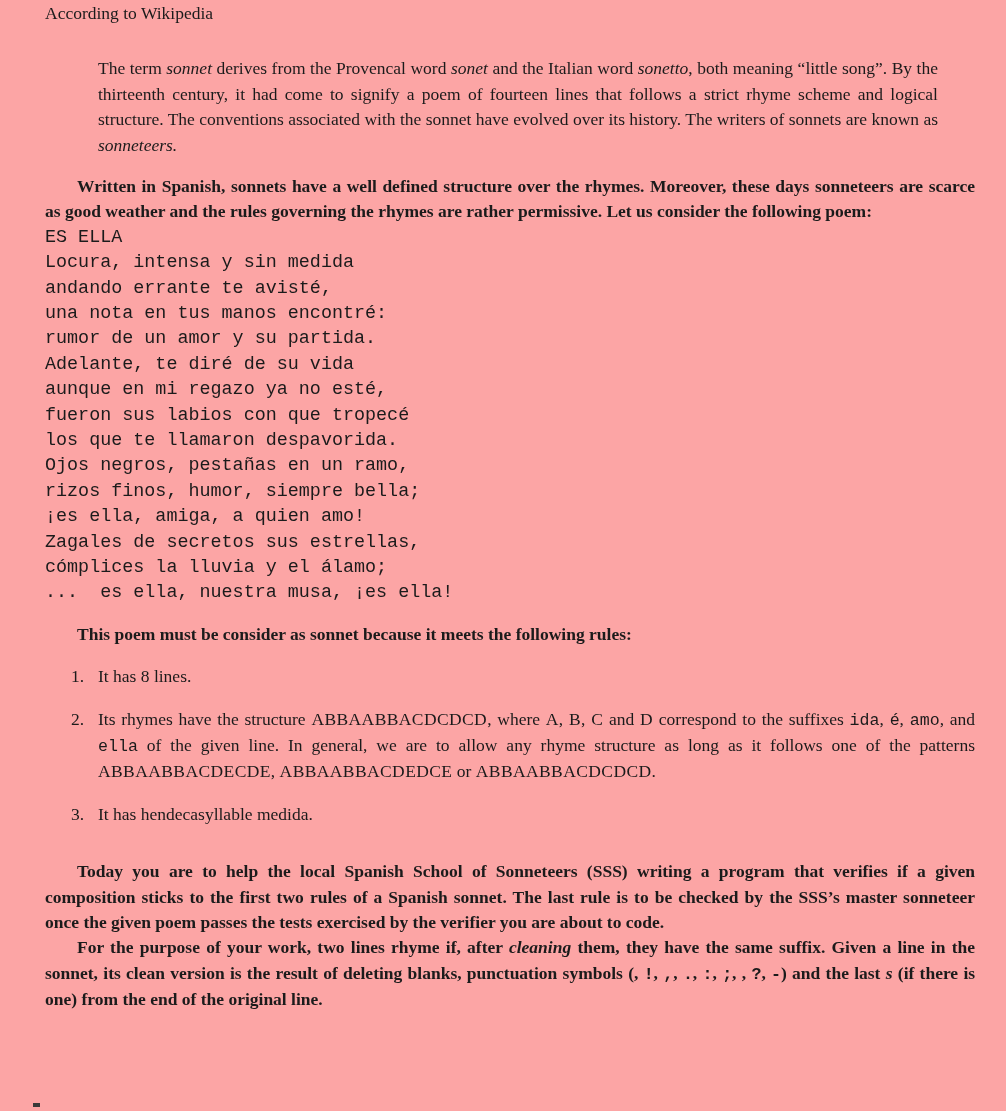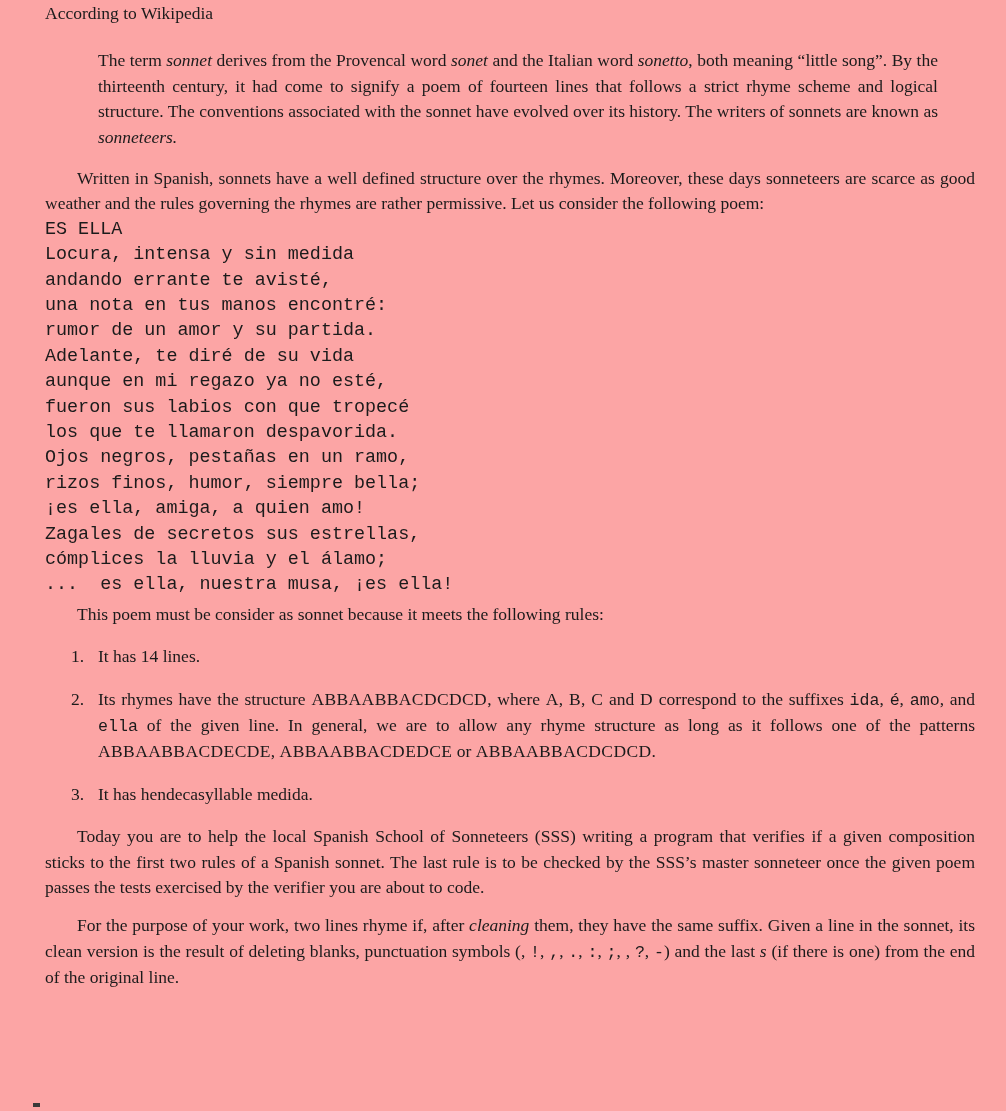--- a/index.html
+++ b/index.html
@@ -11,58 +11,58 @@
     color: #1b1b1b;
     font-family: "Liberation Serif", serif;
     font-size: 17.5px;
     line-height: 25.4px;
     box-sizing: border-box;
     padding: 1px 31px 0 45px;
     overflow: hidden;
   }
   p { margin: 0; }
   .justify { text-align: justify; }
-  .indent { text-indent: 32px; }
+  .indent { text-indent: 32px; font-weight: bold; }
 
   .intro-line { margin: 0; }
 
   .quote {
-    margin: 22px 0 0 53px;
+    margin: 30px 0 0 53px;
     width: 840px;
     text-align: justify;
   }
 
   .para1 { margin-top: 16px; }
 
   .poem {
     font-family: "Liberation Mono", "DejaVu Sans Mono", monospace;
     font-size: 18.4px;
     line-height: 25.4px;
     white-space: pre;
     letter-spacing: 0;
   }
   .poem-line { height: 25.4px; }
 
-  .para2 { margin-top: 4px; }
+  .para2 { margin-top: 16px; }
 
   .rules { margin-top: 0; }
   .rule-item {
     position: relative;
     margin-top: 17px;
     padding-left: 53px;
     text-align: justify;
   }
   .rule-num {
     position: absolute;
     left: 26px;
     top: 0;
   }
 
-  .para3 { margin-top: 17px; }
-  .para4 { margin-top: 13px; }
+  .para3 { margin-top: 32px; }
+  .para4 { margin-top: 0; }
 
   
   .s-i { font-style: italic; }
   .s-m { letter-spacing: 0.4px; }
   .s-tt {
     font-family: "Liberation Mono", "DejaVu Sans Mono", monospace;
     font-size: 0.95em;
     font-style: normal;
   }
 
@@ -87,21 +87,21 @@
   <p class="para1 justify indent"><span>Written in Spanish, sonnets have a well defined structure over the rhymes. Moreover, these days sonneteers are scarce as good weather and the rules governing the rhymes are rather permissive. Let us consider the following poem:</span></p>
 
   <div class="poem"><div class="poem-line">ES ELLA</div><div class="poem-line">Locura, intensa y sin medida</div><div class="poem-line">andando errante te avisté,</div><div class="poem-line">una nota en tus manos encontré:</div><div class="poem-line">rumor de un amor y su partida.</div><div class="poem-line">Adelante, te diré de su vida</div><div class="poem-line">aunque en mi regazo ya no esté,</div><div class="poem-line">fueron sus labios con que tropecé</div><div class="poem-line">los que te llamaron despavorida.</div><div class="poem-line">Ojos negros, pestañas en un ramo,</div><div class="poem-line">rizos finos, humor, siempre bella;</div><div class="poem-line">¡es ella, amiga, a quien amo!</div><div class="poem-line">Zagales de secretos sus estrellas,</div><div class="poem-line">cómplices la lluvia y el álamo;</div><div class="poem-line">...  es ella, nuestra musa, ¡es ella!</div></div>
 
   <p class="para2 justify indent"><span>This poem must be consider as sonnet because it meets the following rules:</span></p>
 
   <div class="rules">
 
     <div class="rule-item">
       <span class="rule-num">1.</span>
-      <div class="rule-body"><span>It has 14 lines.</span></div>
+      <div class="rule-body"><span>It has 8 lines.</span></div>
     </div>
 
     <div class="rule-item">
       <span class="rule-num">2.</span>
       <div class="rule-body"><span>Its rhymes have the structure </span><span class="s-m">ABBAABBACDCDCD</span><span>, where </span><span class="s-m">A</span><span>, </span><span class="s-m">B</span><span>, </span><span class="s-m">C</span><span> and </span><span class="s-m">D</span><span> correspond to the suffixes </span><span class="s-tt">ida</span><span>, </span><span class="s-tt">é</span><span>, </span><span class="s-tt">amo</span><span>, and </span><span class="s-tt">ella</span><span> of the given line. In general, we are to allow any rhyme structure as long as it follows one of the patterns </span><span class="s-m">ABBAABBACDECDE</span><span>, </span><span class="s-m">ABBAABBACDEDCE</span><span> or </span><span class="s-m">ABBAABBACDCDCD</span><span>.</span></div>
     </div>
 
     <div class="rule-item">
       <span class="rule-num">3.</span>
       <div class="rule-body"><span>It has hendecasyllable medida.</span></div>

